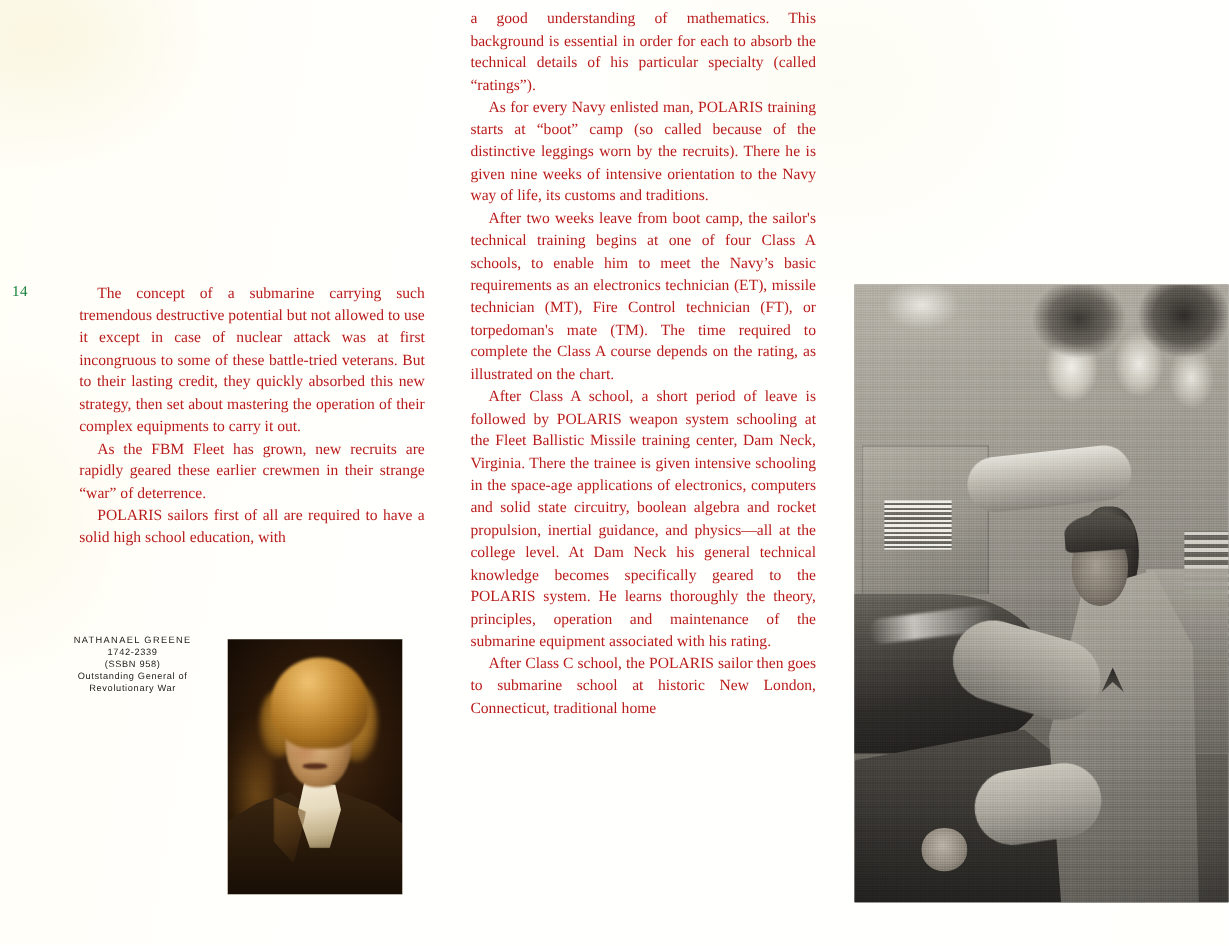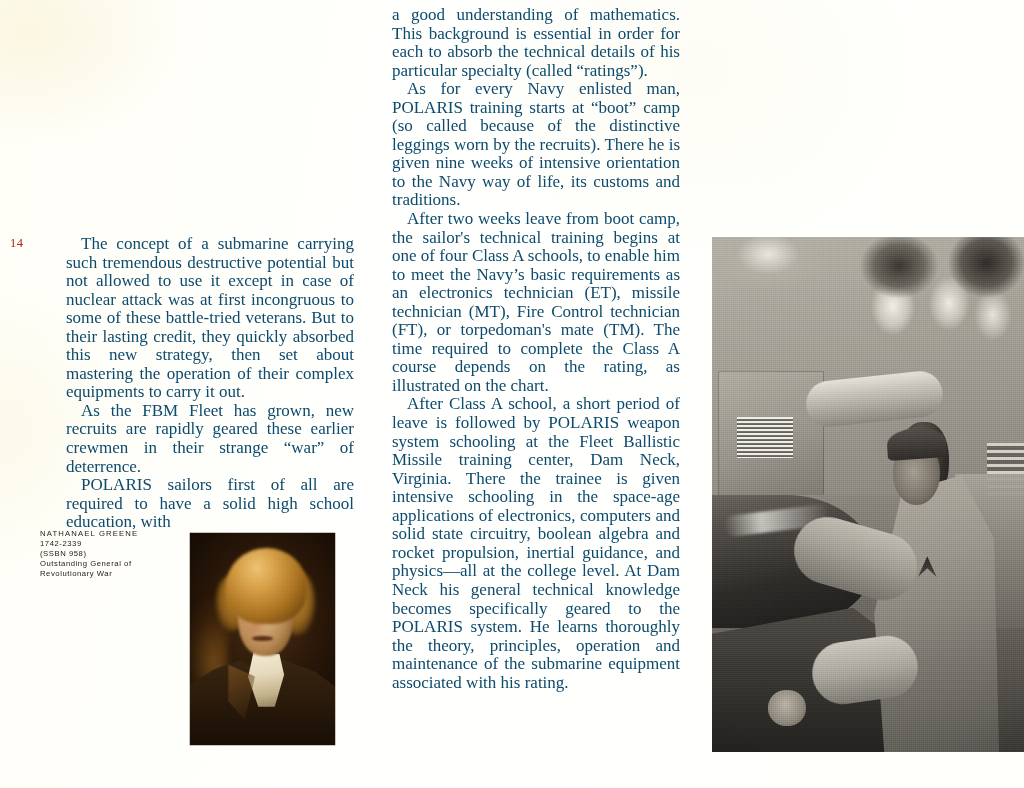--- a/index.html
+++ b/index.html
@@ -25,22 +25,22 @@
     background:
       radial-gradient(ellipse 220px 160px at 30px 30px, rgba(246,240,206,0.55) 0%, rgba(255,255,252,0) 72%),
       radial-gradient(ellipse 160px 200px at 8px 430px, rgba(248,243,214,0.40) 0%, rgba(255,255,252,0) 72%),
       radial-gradient(ellipse 300px 260px at 700px 70px, rgba(250,247,228,0.35) 0%, rgba(255,255,252,0) 75%),
       linear-gradient(100deg, #fffef7 0%, #fffffd 38%, #fffffc 100%);
     pointer-events: none;
   }
   .col {
     position: absolute;
     text-align: justify;
-    color: #0c4a6e;
-    font-size: 17px;
+    color: #b91c1c;
+    font-size: 13px;
     line-height: 18.55px;
     -webkit-font-smoothing: antialiased;
   }
   .col p {
     margin: 0;
     text-indent: 15px;
   }
   .col p.noindent {
     text-indent: 0;
   }
@@ -52,30 +52,30 @@
   #center-col {
     left: 392px;
     top: 6px;
     width: 288px;
   }
   #page-number {
     position: absolute;
     left: 10px;
     top: 236px;
     font-size: 12.5px;
-    color: #b91c1c;
+    color: #15803d;
     letter-spacing: 0.4px;
   }
   
   #portrait-caption {
     position: absolute;
     left: 40px;
     top: 529px;
     width: 141px;
-    text-align: left;
+    text-align: center;
     font-family: "Liberation Sans", "DejaVu Sans", sans-serif;
     font-size: 7.7px;
     line-height: 9.9px;
     letter-spacing: 0.55px;
     color: #1d1a17;
   }
   #portrait-caption .cap-name { letter-spacing: 1.15px; }
   
   #portrait-figure {
     position: absolute;
@@ -391,20 +391,21 @@
     <p>The concept of a submarine carrying such tremendous destructive potential but not allowed to use it except in case of nuclear attack was at first incongruous to some of these battle-tried veterans. But to their lasting credit, they quickly absorbed this new strategy, then set about mastering the operation of their complex equipments to carry it out.</p>
     <p>As the FBM Fleet has grown, new recruits are rapidly geared these earlier crewmen in their strange “war” of deterrence.</p>
     <p>POLARIS sailors first of all are required to have a solid high school education, with</p>
   </div>
 
   <div class="col" id="center-col">
     <p class="noindent">a good understanding of mathematics. This background is essential in order for each to absorb the technical details of his particular specialty (called “ratings”).</p>
     <p>As for every Navy enlisted man, POLARIS training starts at “boot” camp (so called because of the distinctive leggings worn by the recruits). There he is given nine weeks of intensive orientation to the Navy way of life, its customs and traditions.</p>
     <p>After two weeks leave from boot camp, the sailor's technical training begins at one of four Class A schools, to enable him to meet the Navy’s basic requirements as an electronics technician (ET), missile technician (MT), Fire Control technician (FT), or torpedoman's mate (TM). The time required to complete the Class A course depends on the rating, as illustrated on the chart.</p>
     <p>After Class A school, a short period of leave is followed by POLARIS weapon system schooling at the Fleet Ballistic Missile training center, Dam Neck, Virginia. There the trainee is given intensive schooling in the space-age applications of electronics, computers and solid state circuitry, boolean algebra and rocket propulsion, inertial guidance, and physics—all at the college level. At Dam Neck his general technical knowledge becomes specifically geared to the POLARIS system. He learns thoroughly the theory, principles, operation and maintenance of the submarine equipment associated with his rating.</p>
+    <p>After Class C school, the POLARIS sailor then goes to submarine school at historic New London, Connecticut, traditional home</p>
   </div>
 
   <div id="portrait-caption">
     <div class="cap-name">NATHANAEL GREENE</div>
     <div>1742-2339</div>
     <div>(SSBN 958)</div>
     <div>Outstanding General of</div>
     <div>Revolutionary War</div>
   </div>
 

